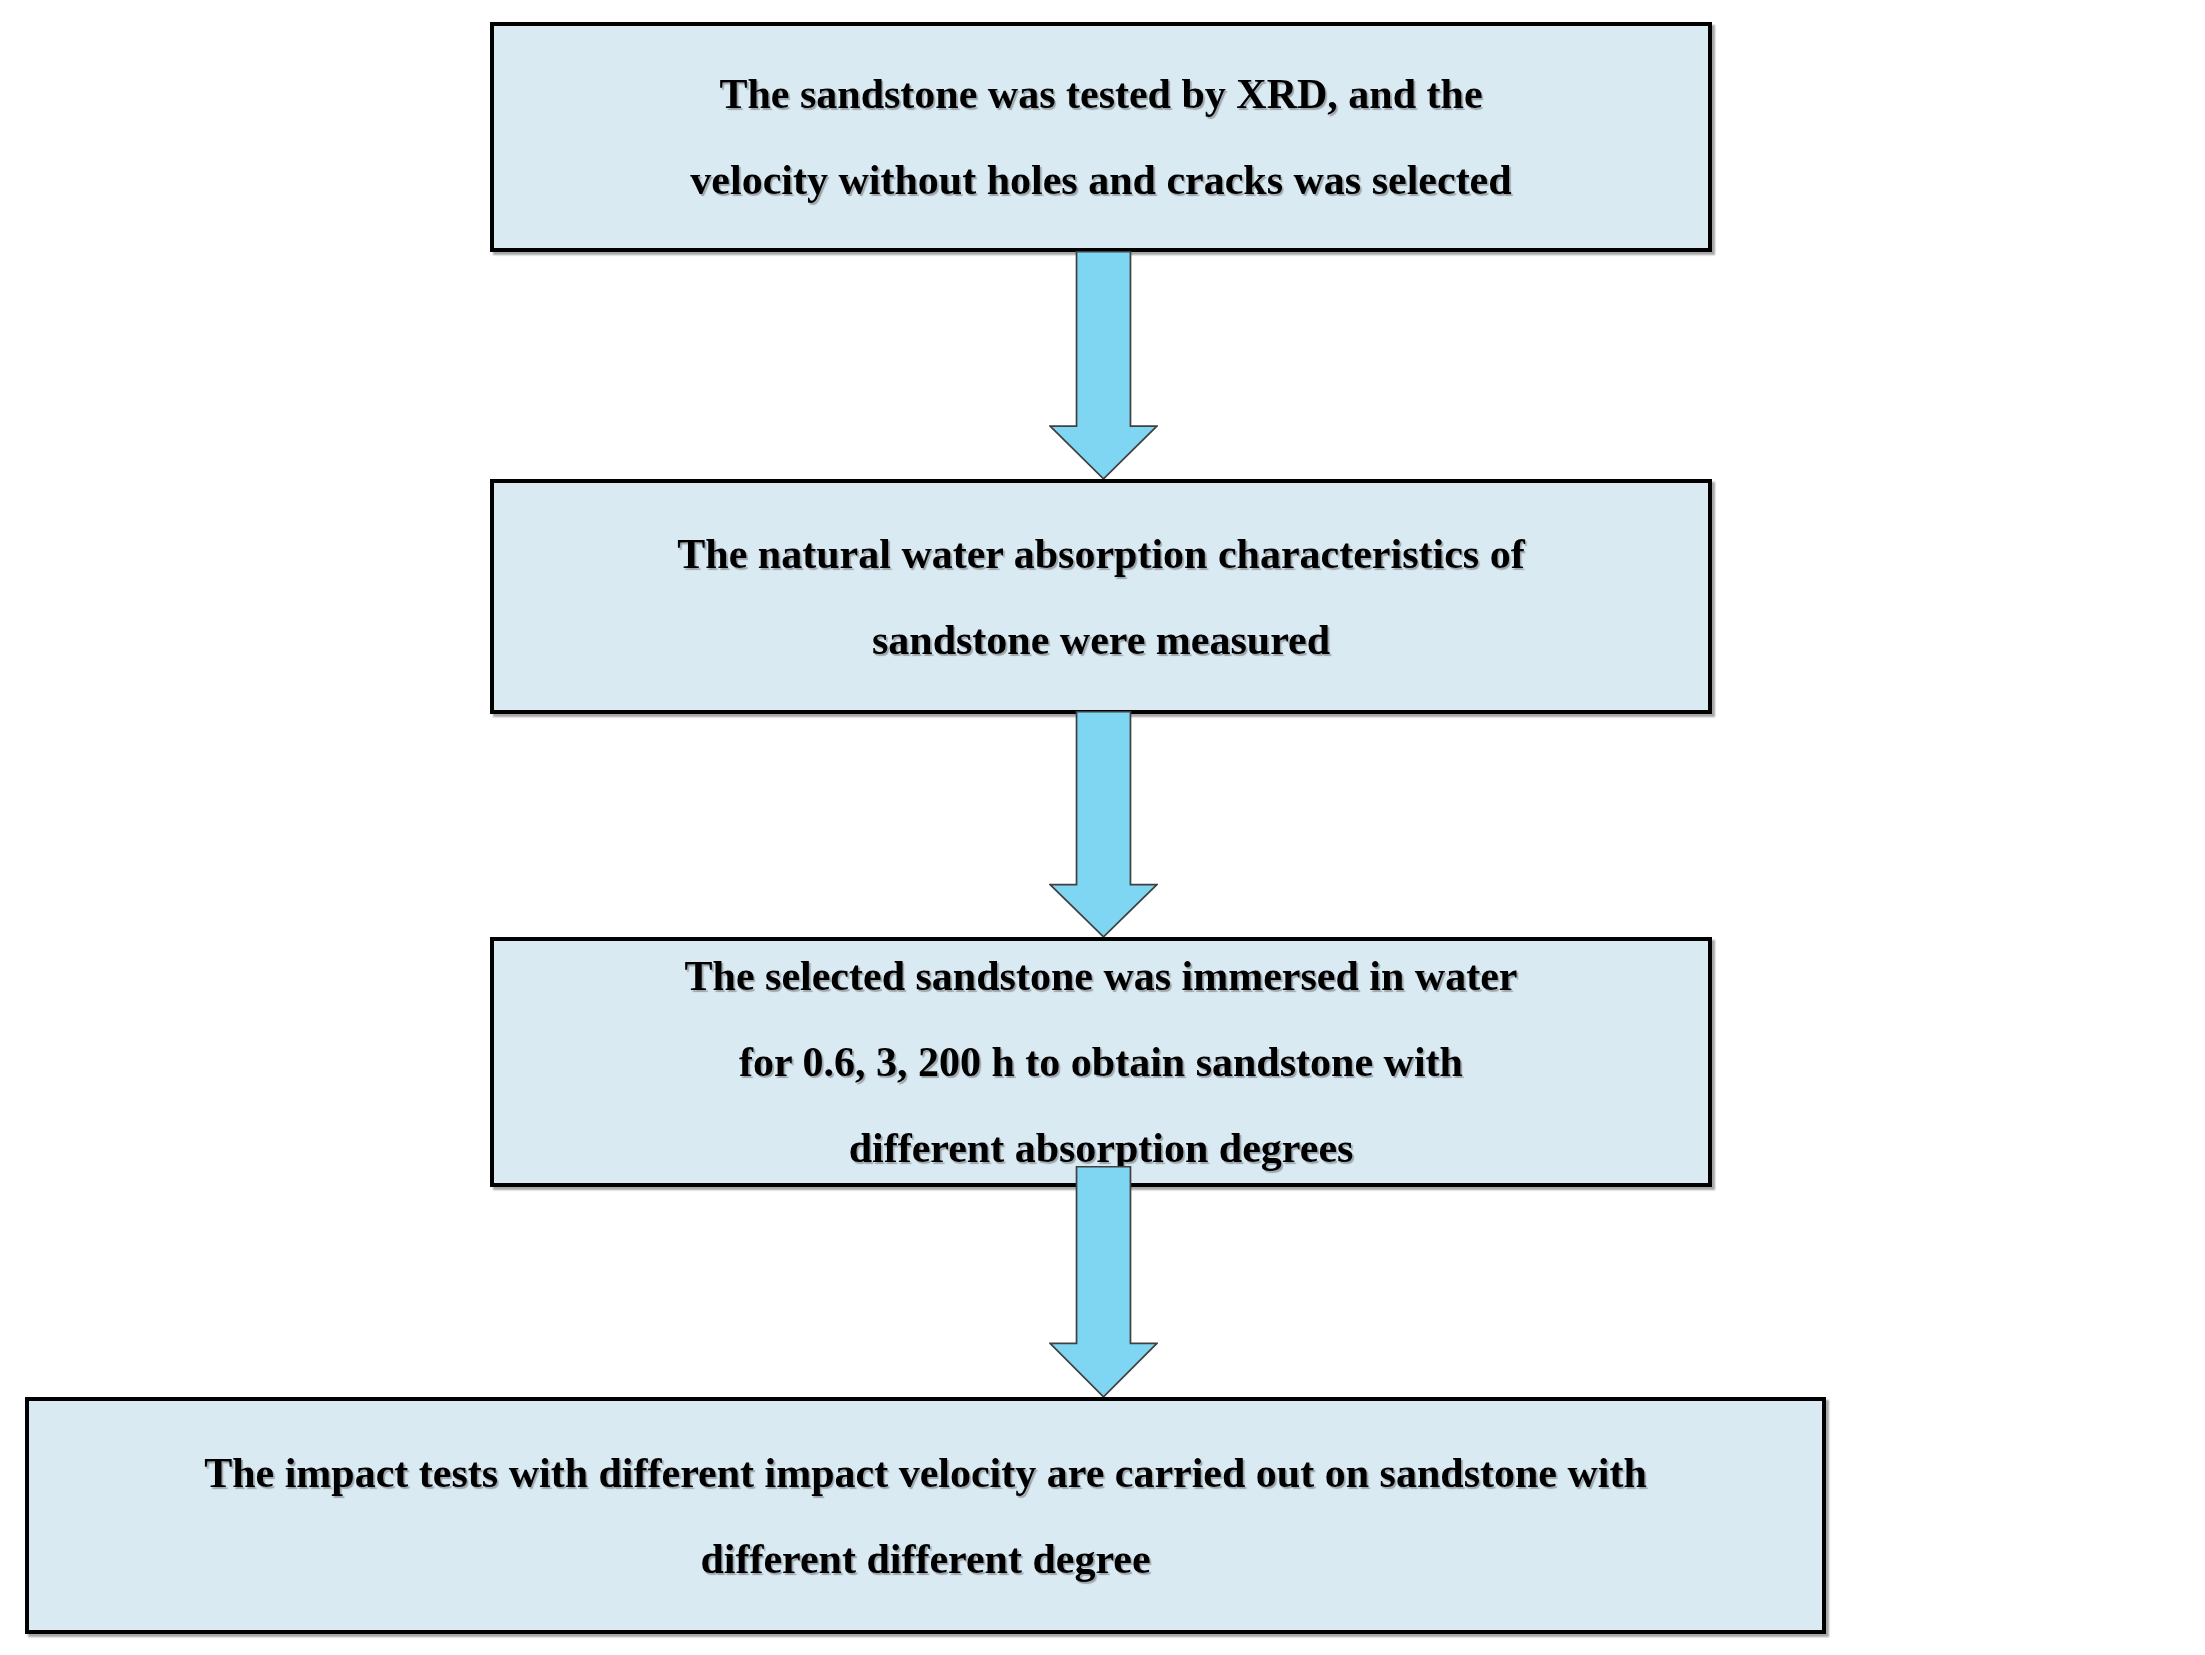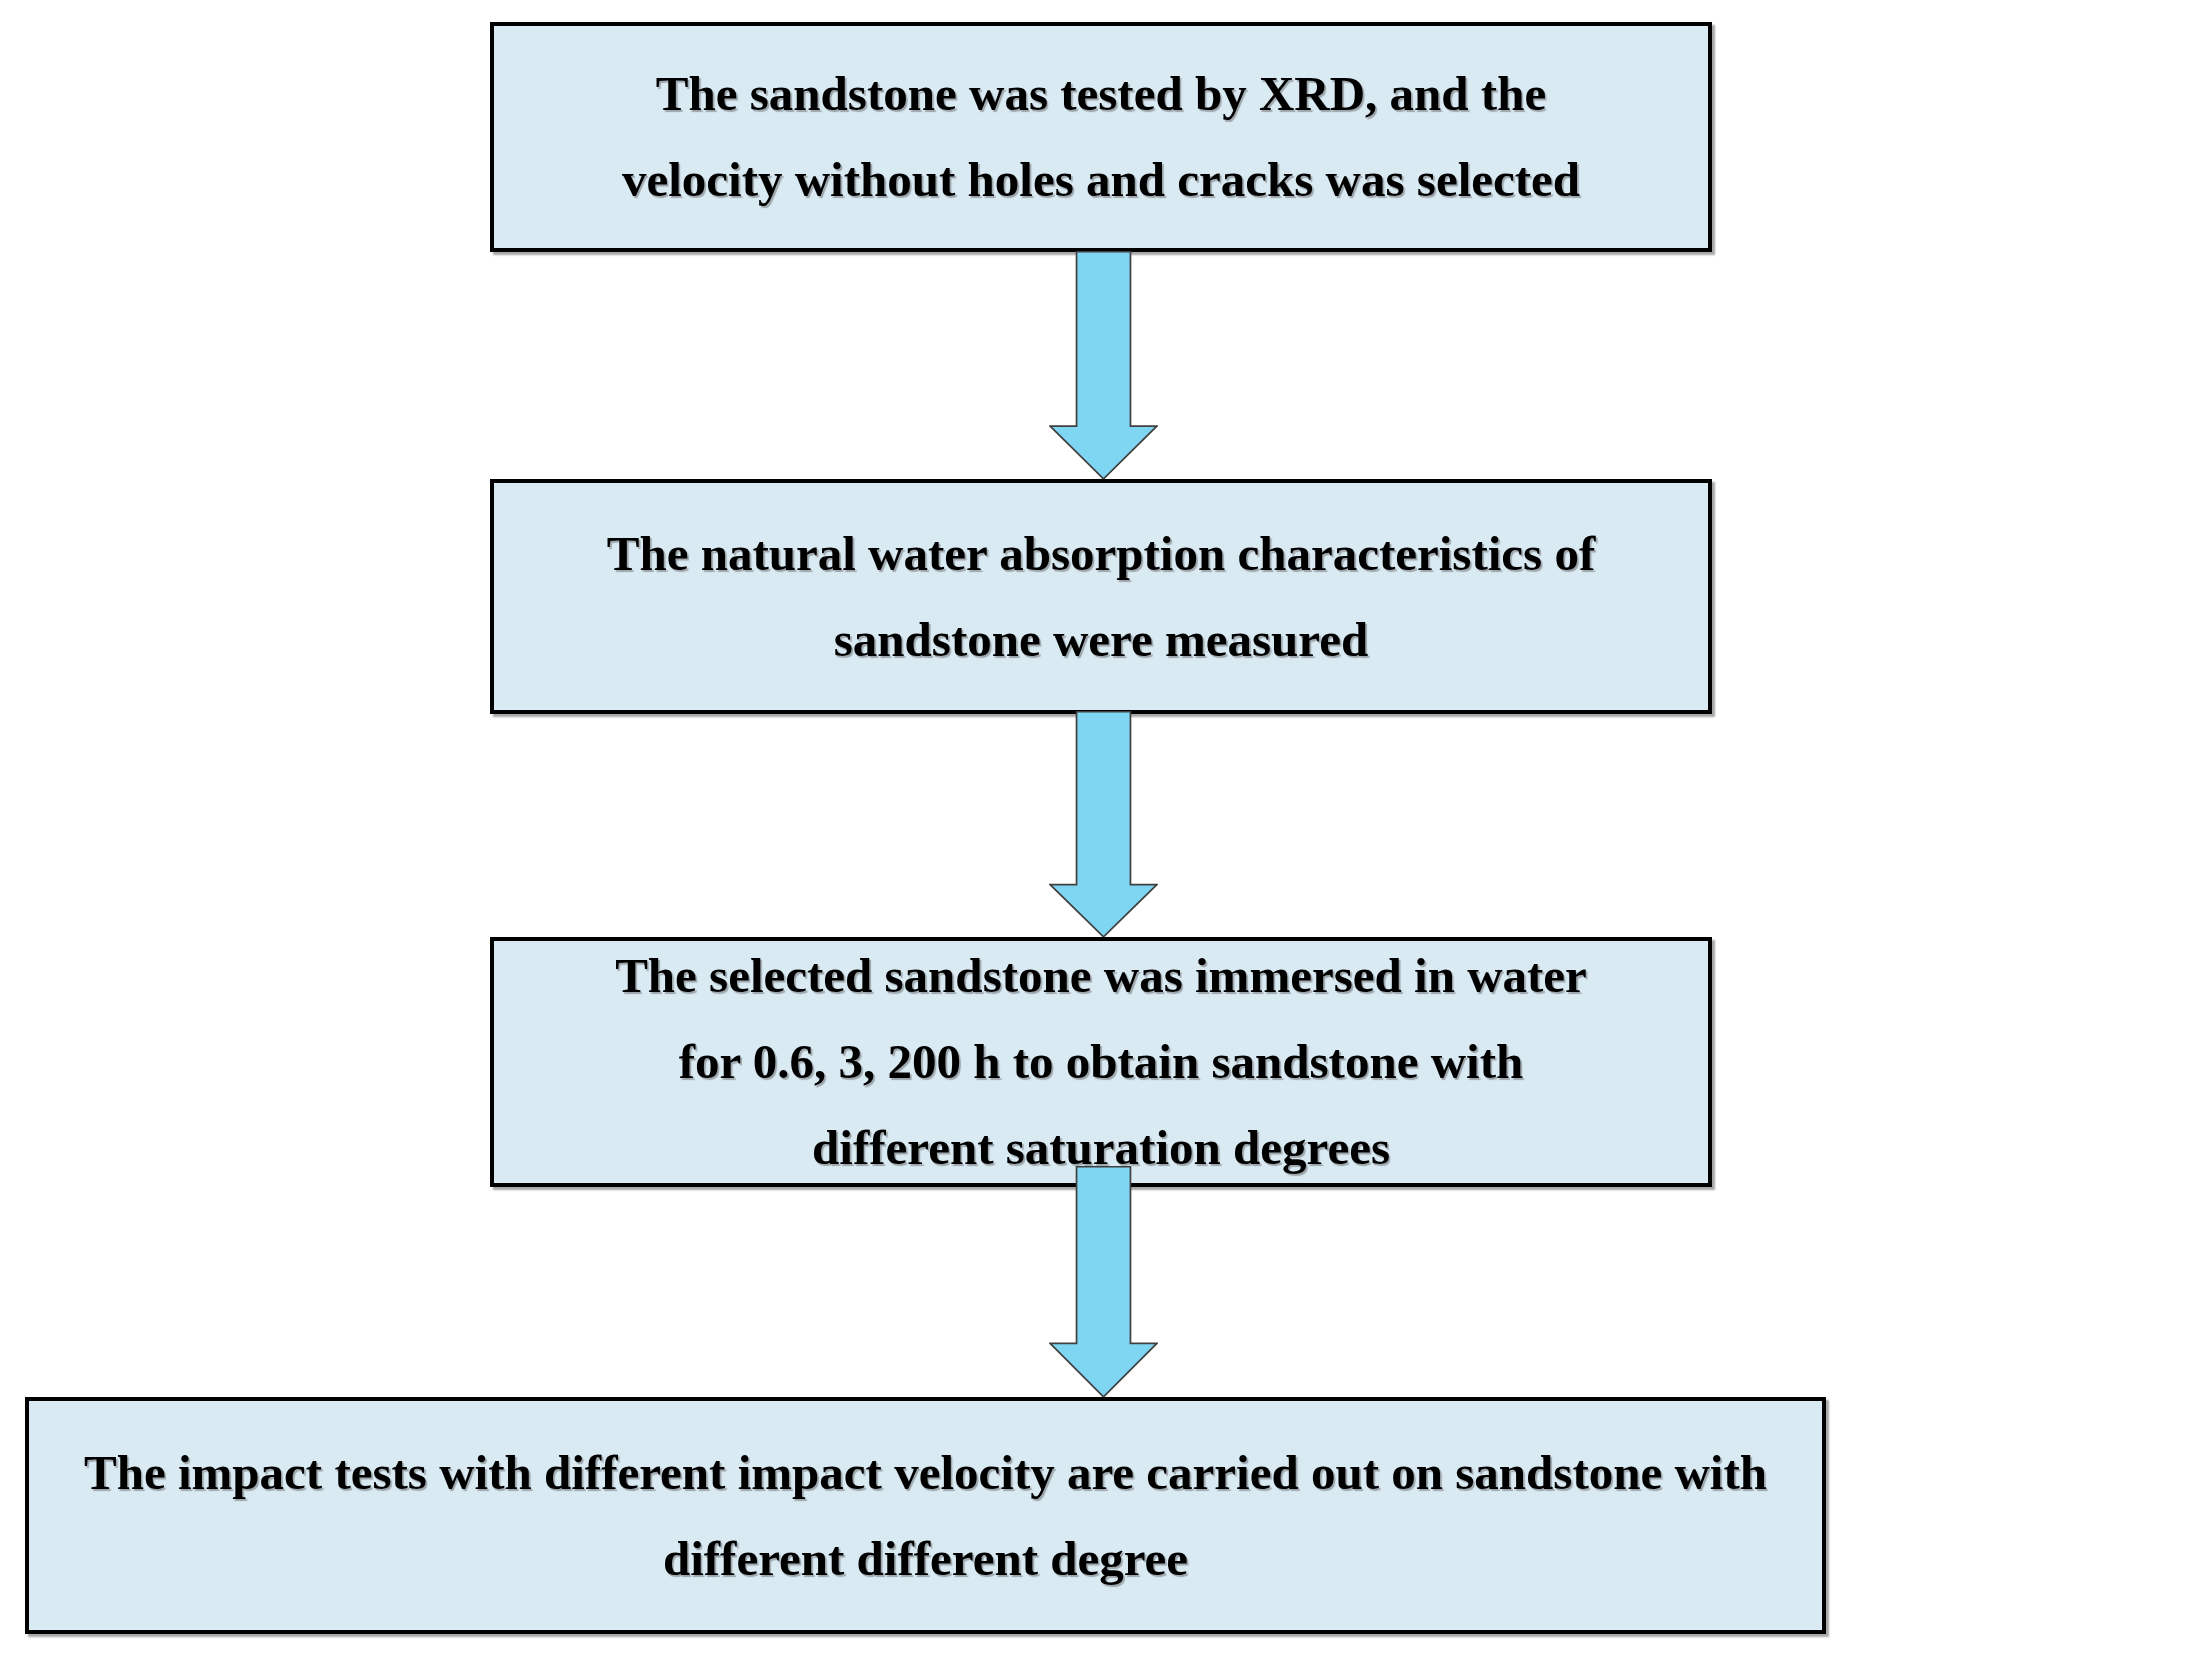--- a/index.html
+++ b/index.html
@@ -24,21 +24,21 @@
     border: 4px solid var(--box-border, #000000);
     box-shadow: 3.4px 3.4px 1.7px rgba(0, 0, 0, 0.35);
     display: flex;
     flex-direction: column;
     justify-content: center;
     align-items: center;
     text-align: center;
   }
   .flow-box .line {
     font-weight: bold;
-    font-size: 49px;
+    font-size: 42px;
     line-height: 86px;
     color: var(--text, #000000);
     white-space: nowrap;
     text-shadow: 1.7px 1.7px 1.1px rgba(80, 80, 80, 0.45);
   }
   #box1 { left: 490px; top: 22.4px;   width: 1222px; height: 230px; }
   #box2 { left: 490px; top: 479px;  width: 1222px; height: 235px; }
   #box3 { left: 490px; top: 937px; width: 1222px; height: 250px; }
   #box4 { left: 25px;  top: 1397px; width: 1801px; height: 237px; }
   .flow-arrow {
@@ -83,21 +83,21 @@
 
   <div class="flow-arrow" id="arrow2">
     <svg viewBox="0 0 190 400" preserveAspectRatio="none">
       <polygon points="48,1 142,1 142,306 188,306 95,398 2,306 48,306"></polygon>
     </svg>
   </div>
 
   <div class="flow-box" id="box3">
     <div class="line">The selected sandstone was immersed in water</div>
     <div class="line">for 0.6, 3, 200 h to obtain sandstone with</div>
-    <div class="line">different saturation degrees</div>
+    <div class="line">different absorption degrees</div>
   </div>
 
   <div class="flow-arrow" id="arrow3">
     <svg viewBox="0 0 190 400" preserveAspectRatio="none">
       <polygon points="48,1 142,1 142,306 188,306 95,398 2,306 48,306"></polygon>
     </svg>
   </div>
 
   <div class="flow-box" id="box4">
     <div class="line">The impact tests with different impact velocity are carried out on sandstone with</div>

